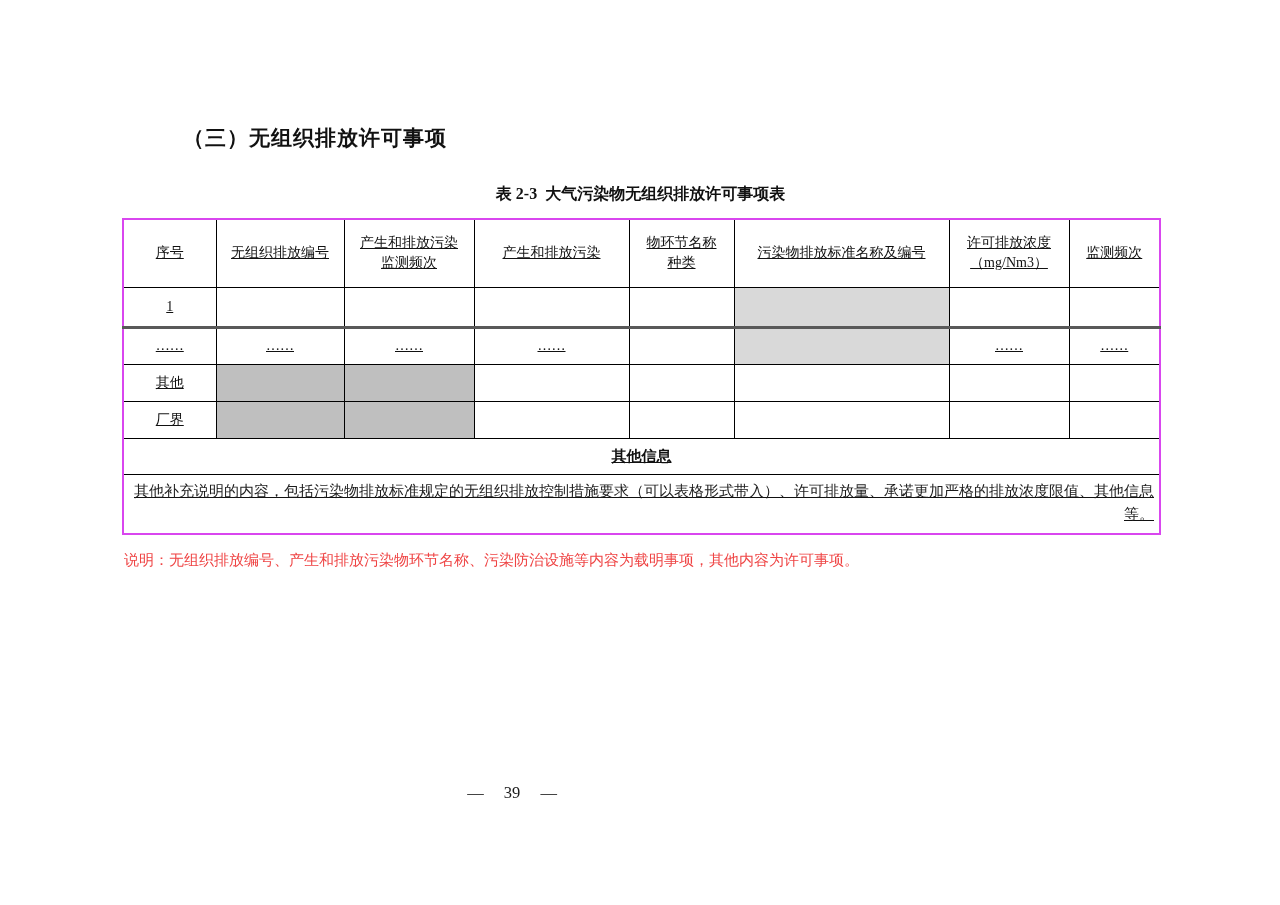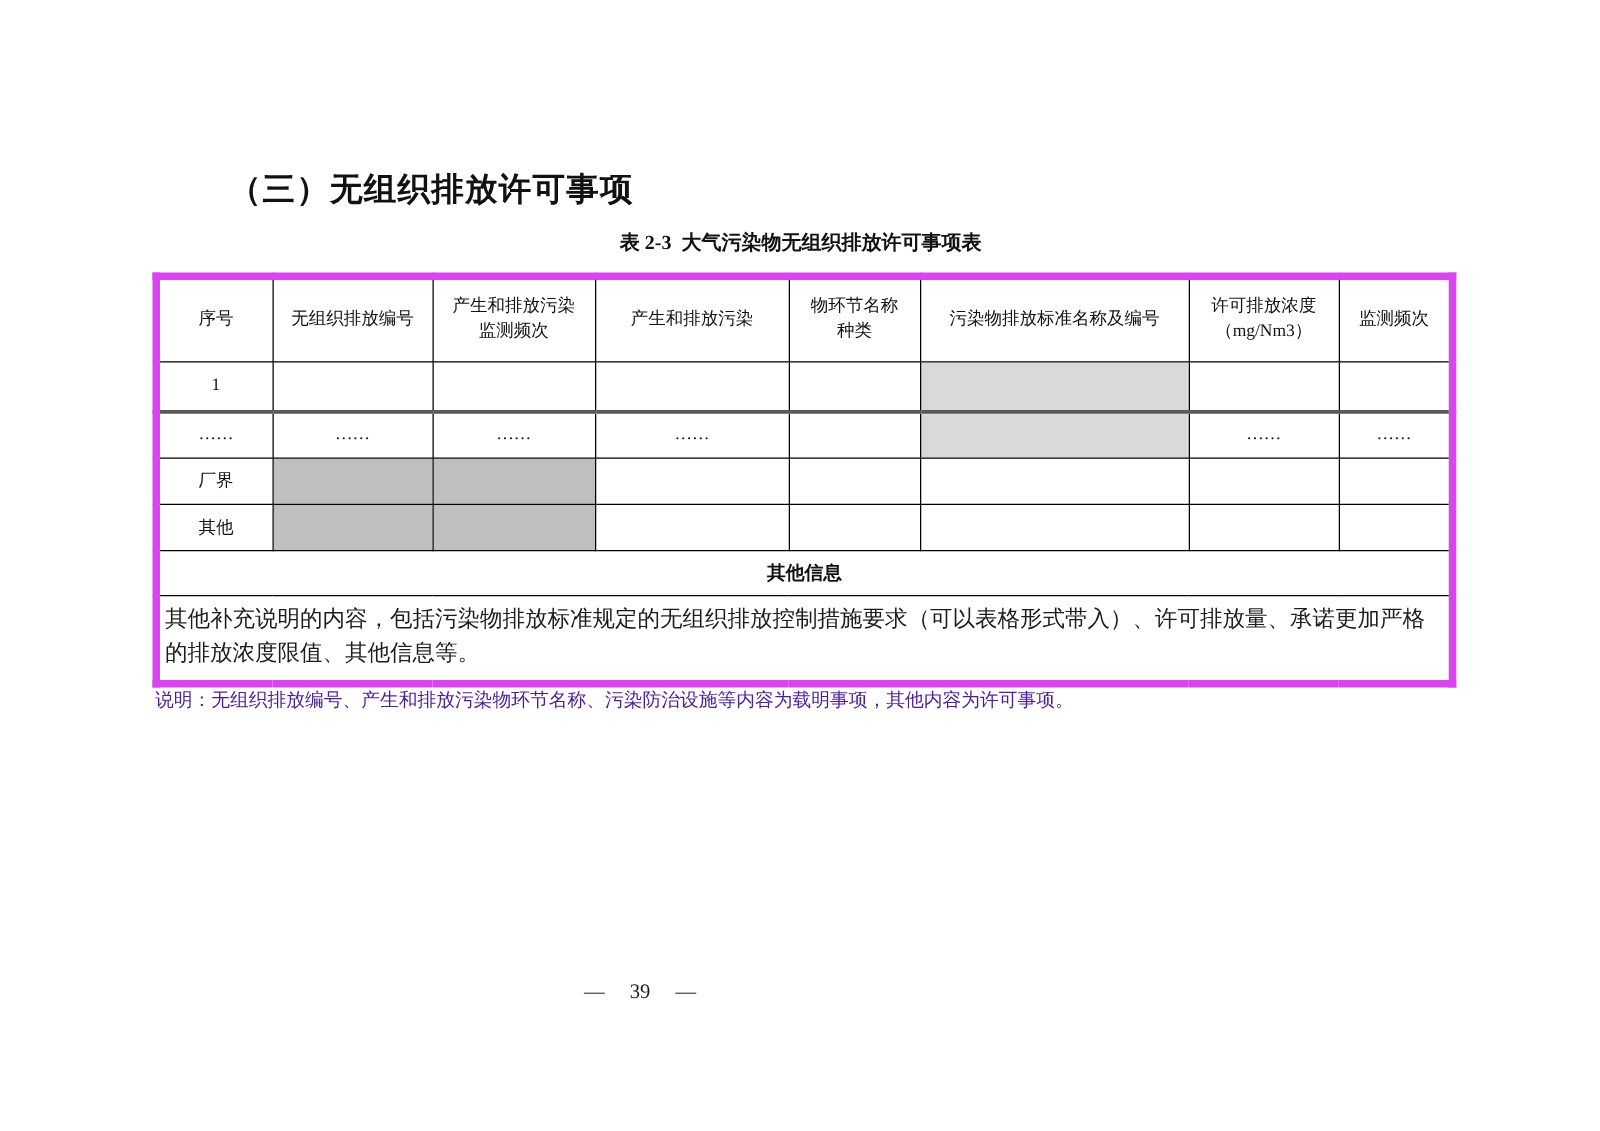--- a/index.html
+++ b/index.html
@@ -6,22 +6,22 @@
   html, body {
     width: 1280px; height: 905px;
     background: #ffffff;
     font-family: "Liberation Serif", "DejaVu Serif", serif;
     color: #111;
     position: relative;
     overflow: hidden;
   }
   .section-heading {
     position: absolute;
-    left: 183px; top: 134px;
-    font-size: 26px;
+    left: 183px; top: 124px;
+    font-size: 21px;
     font-weight: bold;
     letter-spacing: 1px;
     white-space: pre;
   }
   .table-title {
     position: absolute;
     left: 122px; top: 184px;
     width: 1037px;
     text-align: center;
     font-size: 16px;
@@ -30,21 +30,22 @@
   }
   .table-wrap {
     position: absolute;
     left: 122px; top: 218px;
     width: 1037px;
   }
   table.permit-table {
     width: 1037px;
     border-collapse: collapse;
     table-layout: fixed;
-    border: 6px solid #d946ef;
+    border: 2px solid #d946ef;
+    text-decoration: underline;
   }
   table.permit-table th, table.permit-table td {
     border: 1px solid #000;
     font-size: 14px;
     text-align: center;
     vertical-align: middle;
     font-weight: normal;
     overflow: hidden;
   }
   table.permit-table th {
@@ -56,32 +57,32 @@
   tr.r-data   { height: 37px; }
   tr.r-first td { border-bottom: 3px solid #595959; }
   tr.r-info td {
     height: 36px;
     font-weight: bold;
     font-size: 15px;
     text-align: center;
     margin-top: 26px;
   }
   tr.r-infotext td {
-    text-align: left;
+    text-align: right;
     padding: 5px 5px 7px 4px;
-    font-size: 18px;
+    font-size: 15px;
     line-height: 1.55;
     color: #1c1c1c;
   }
   .note {
     position: absolute;
     left: 124px; top: 551px;
     width: 960px;
     font-size: 15px;
-    color: #4c1d95;
+    color: #ef4444;
   }
   .page-number {
     position: absolute;
     left: 0; top: 783px;
     width: 1024px;
     text-align: center;
     font-size: 16.5px;
     word-spacing: 16px;
     color: #1c1c1c;
   }
@@ -133,31 +134,31 @@
         <td>……</td>
         <td>……</td>
         <td>……</td>
         <td>……</td>
         <td></td>
         <td style="background-color: rgb(217, 217, 217);"></td>
         <td>……</td>
         <td>……</td>
       </tr>
       <tr class="r-data">
-        <td>厂界</td>
+        <td>其他</td>
         <td style="background-color: rgb(191, 191, 191);"></td>
         <td style="background-color: rgb(191, 191, 191);"></td>
         <td></td>
         <td></td>
         <td></td>
         <td></td>
         <td></td>
       </tr>
       <tr class="r-data">
-        <td>其他</td>
+        <td>厂界</td>
         <td style="background-color: rgb(191, 191, 191);"></td>
         <td style="background-color: rgb(191, 191, 191);"></td>
         <td></td>
         <td></td>
         <td></td>
         <td></td>
         <td></td>
       </tr>
       <tr class="r-info">
         <td colspan="8">其他信息</td>

